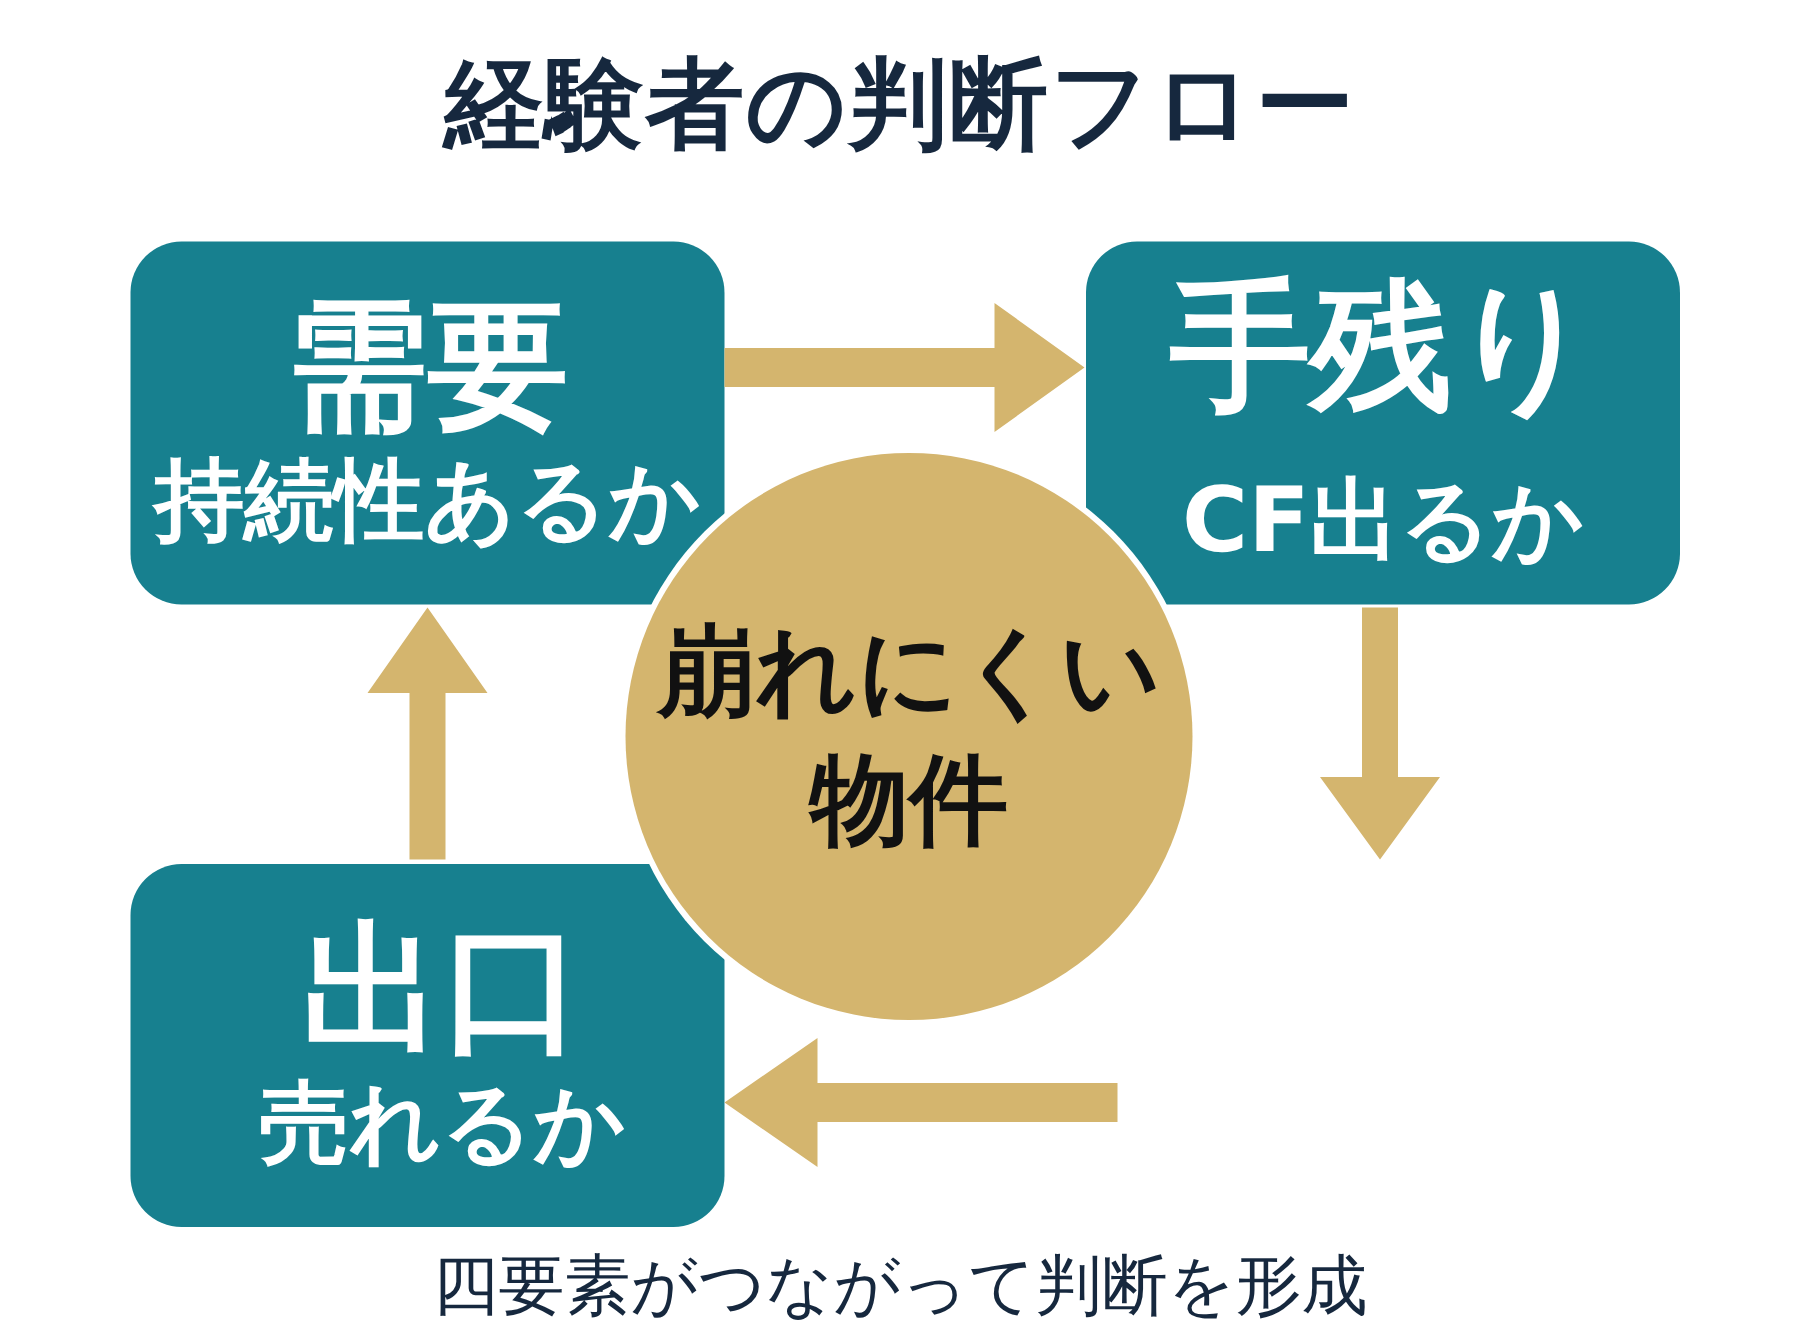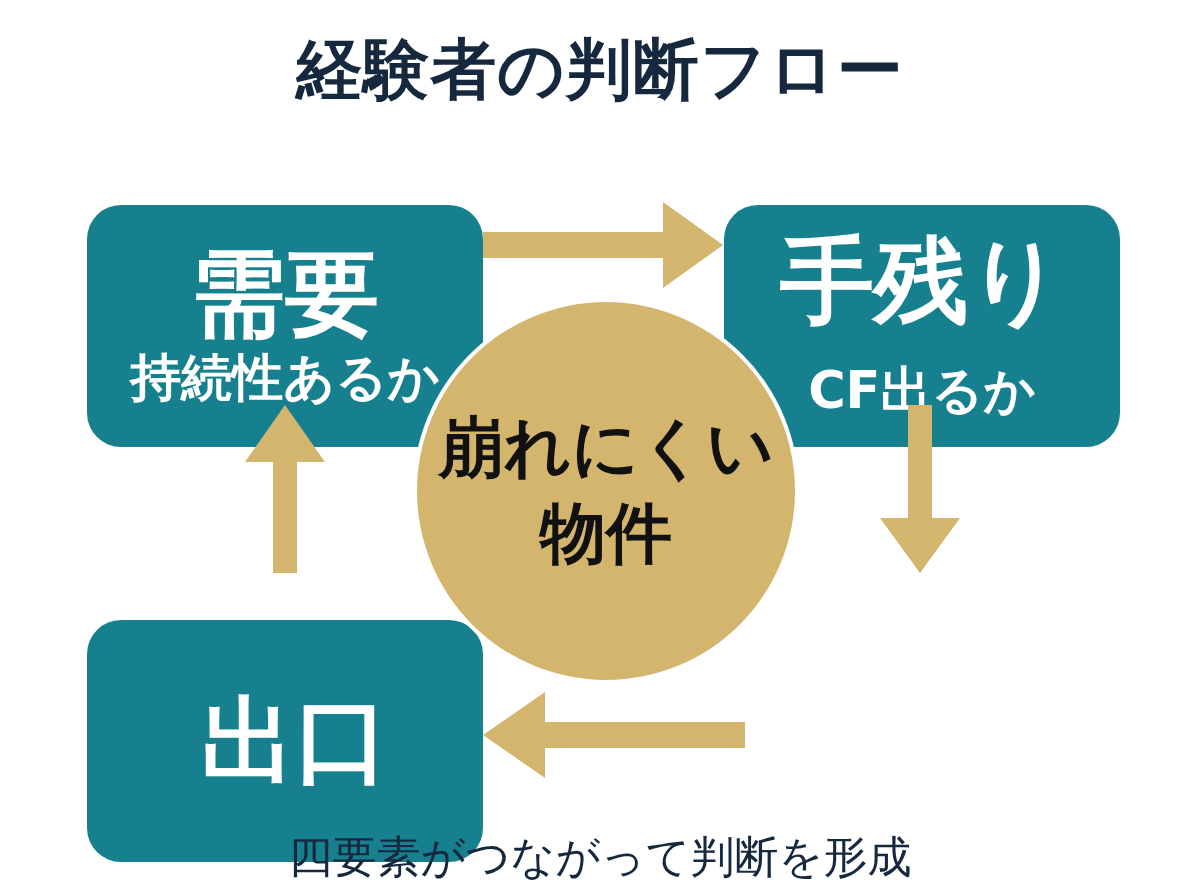--- a/index.html
+++ b/index.html
@@ -15,24 +15,23 @@
     position:absolute;top:34px;left:0;width:100%;
     text-align:center;font-size:66px;font-weight:900;color:var(--navy);
     letter-spacing:1px;line-height:1.1;
   }
 
   .qbox{
     position:absolute;width:396px;height:242px;background:var(--teal);
     border-radius:34px;display:flex;flex-direction:column;
     align-items:center;justify-content:center;color:var(--white);
     text-align:center;
-    margin-top:44px;
   }
   .qbox .main{font-size:94px;font-weight:900;line-height:1.02;}
-  .qbox .sub{font-size:51px;font-weight:900;line-height:1.1;margin-top:8px;white-space:nowrap;}
+  .qbox .sub{font-size:60px;font-weight:900;line-height:1.1;margin-top:8px;white-space:nowrap;}
 
   .box-demand   {left:87px; top:161px;}
   .box-cashflow {left:724px;top:161px;gap:27px;}
   .box-exit     {left:87px; top:576px;padding-left:20px;}
   .box-mgmt     {left:724px;top:576px;}
 
   .arrows{position:absolute;left:0;top:0;width:1200px;height:896px;color:var(--gold);pointer-events:none;}
 
   .circle{
     position:absolute;left:417px;top:302px;width:378px;height:378px;
@@ -60,20 +59,21 @@
     <div class="sub">持続性あるか</div>
   </div>
 
   <div class="qbox box-cashflow">
     <div class="main">手残り</div>
     <div class="sub">CF出るか</div>
   </div>
 
   <div class="qbox box-exit">
     <div class="main">出口</div>
+    <div class="sub">売れるか</div>
   </div>
 
 
   <svg class="arrows" viewBox="0 0 1200 896" xmlns="http://www.w3.org/2000/svg">
     <polygon fill="currentColor" points="483,232 663,232 663,202 723,245 663,288 663,258 483,258"></polygon>
     <polygon fill="currentColor" points="908,405 932,405 932,518 960,518 920,573 880,518 908,518"></polygon>
     <polygon fill="currentColor" points="745,722 545,722 545,692 483,735 545,778 545,748 745,748"></polygon>
     <polygon fill="currentColor" points="273,573 273,462 245,462 285,405 325,462 297,462 297,573"></polygon>
   </svg>
 

